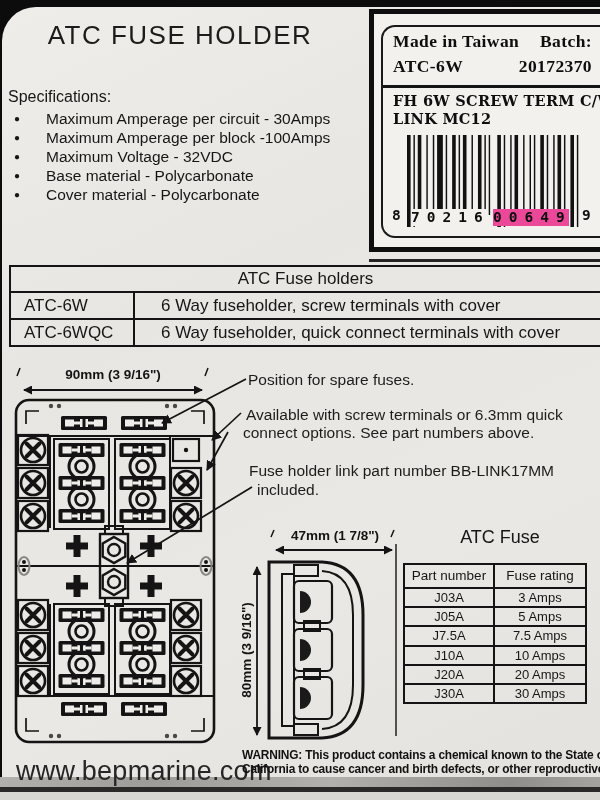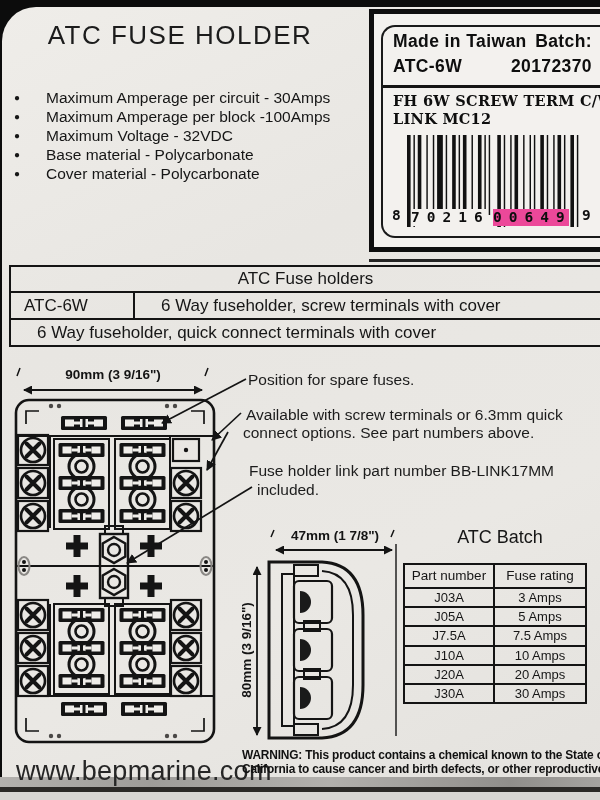--- a/index.html
+++ b/index.html
@@ -27,21 +27,21 @@
   .spec-item{display:flex;font-size:15.5px;line-height:19px}
   .spec-item .bullet{width:32px;font-size:10px;line-height:19px;text-align:left;padding-left:6px}
 
   
   .label-frame{position:absolute;left:369px;top:9px;width:231px;height:243px;
     border:5px solid #0e0e0e;border-right:none;background:#f3f1ee;box-sizing:border-box}
   .label-underline{position:absolute;left:369px;top:259px;width:231px;height:2.5px;background:#232323}
   .label-inner{position:absolute;left:7px;top:11px;right:0;bottom:9px;
     border:2.5px solid #191919;border-right:none;border-radius:14px 0 0 14px}
   .lab-row{position:absolute;left:10px;right:8px;display:flex;justify-content:space-between;
-    font-family:Liberation Sans, sans-serif;font-weight:bold;font-size:17.5px;letter-spacing:.4px;color:#0e0e0e}
+    font-family:Liberation Serif, serif;font-weight:bold;font-size:17.5px;letter-spacing:.4px;color:#0e0e0e}
   .lab-row1{top:4px}
   .lab-row2{top:29px}
   .lab-divider{position:absolute;left:0;right:0;top:58px;height:0;border-top:3px solid #141414}
   .lab-desc{position:absolute;left:10px;font-family:"DejaVu Serif",serif;font-weight:bold;
     font-size:14.5px;letter-spacing:.3px;color:#0e0e0e;white-space:nowrap}
   .lab-desc1{top:65px}
   .lab-desc2{top:83px}
   .barcode{position:absolute;left:6px;top:108px;width:212px;height:100px}
   .barcode svg{position:absolute;left:18px;top:0;width:172px;height:92px}
   .bc{position:absolute;font-family:"DejaVu Sans Mono",monospace;font-weight:bold;
@@ -91,20 +91,21 @@
 <body>
 
 <div class="paper"></div>
 <div class="band-shadow"></div>
 <div class="band-dark"></div>
 <div class="band-bottom"></div>
 
 <div class="page-title">ATC FUSE HOLDER</div>
 
 <div class="specs">
+  <div class="specs-heading">Specifications:</div>
   <div class="spec-item">
       <span class="bullet">●</span>
       <span>Maximum Amperage per circuit - 30Amps</span>
     </div>
   <div class="spec-item">
       <span class="bullet">●</span>
       <span>Maximum Amperage per block -100Amps</span>
     </div>
   <div class="spec-item">
       <span class="bullet">●</span>
@@ -173,20 +174,21 @@
 </div>
 <div class="label-underline"></div>
 
 <div class="fh-table">
   <div class="fh-title">ATC Fuse holders</div>
   <div class="fh-row">
     <div class="fh-part">ATC-6W</div>
     <div class="fh-desc">6 Way fuseholder, screw terminals with cover</div>
   </div>
   <div class="fh-row">
+    <div class="fh-part">ATC-6WQC</div>
     <div class="fh-desc">6 Way fuseholder, quick connect terminals with cover</div>
   </div>
 </div>
 
 <svg class="topview" viewBox="0 0 236 392">
   <defs>
     <marker id="arrTV" markerWidth="9" markerHeight="9" refX="8" refY="4.5" orient="auto-start-reverse" markerUnits="userSpaceOnUse" viewBox="0 0 9 9">
         <path d="M0,0L9,4.5L0,9Z" fill="#141414"></path>
       </marker>
     <g id="slotg">
@@ -339,21 +341,21 @@
   <line x1="228" y1="72" x2="207" y2="110" stroke="#141414" stroke-width="1.7" marker-end="url(#arrLd)"></line>
   <line x1="252" y1="127" x2="127" y2="203" stroke="#141414" stroke-width="1.7" marker-end="url(#arrLd)"></line>
 </svg>
 
 <div class="anno anno-spare">Position for spare fuses.</div>
 <div class="anno anno-term1">Available with screw terminals or 6.3mm quick</div>
 <div class="anno anno-term2">connect options. See part numbers above.</div>
 <div class="anno anno-link1">Fuse holder link part number BB-LINK17MM</div>
 <div class="anno anno-link2">included.</div>
 
-<div class="ft-title">ATC Batch</div>
+<div class="ft-title">ATC Fuse</div>
 <div class="ft-table">
   <div class="ft-head">
     <div class="ft-c1">Part number</div>
     <div class="ft-c2">Fuse rating</div>
   </div>
   <div class="ft-row">
       <div class="ft-c1">J03A</div>
       <div class="ft-c2">3 Amps</div>
     </div>
   <div class="ft-row">

